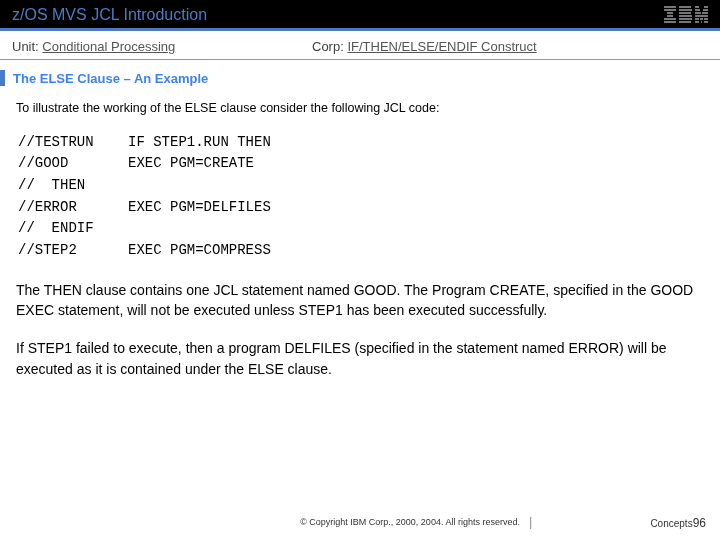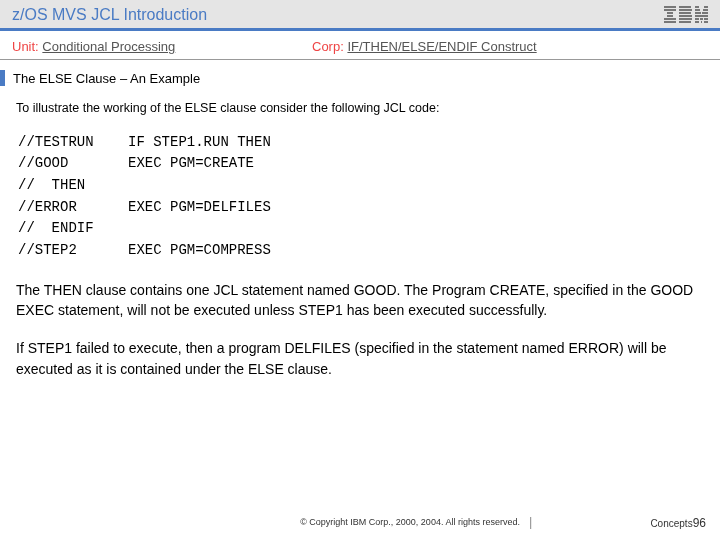--- a/index.html
+++ b/index.html
@@ -5,21 +5,21 @@
   * { margin: 0; padding: 0; box-sizing: border-box; }
   body {
     width: 720px;
     height: 540px;
     font-family: Arial, Helvetica, sans-serif;
     background: #ffffff;
     position: relative;
     overflow: hidden;
   }
   .title-bar {
-    background: #e5e5e5;
+    background: #000000;
     border-bottom: 3px solid #4a7bc4;
     padding: 6px 12px 4px 12px;
     display: flex;
     justify-content: space-between;
     align-items: center;
   }
   .title-text {
     color: #4a7bc4;
     font-size: 16px;
     font-weight: normal;
@@ -32,37 +32,37 @@
   .ibm-logo svg { display: block; }
   .subheader {
     display: flex;
     padding: 8px 12px 5px 12px;
     border-bottom: 1px solid #999;
     font-size: 13px;
     color: #555;
   }
   .unit-block { width: 300px; }
   .topic-block { flex: 1; }
-  .sub-label { color: #ef4444; }
+  .sub-label { color: #404040; }
   .sub-value { color: #555; text-decoration: underline; }
   .section-title-wrap {
     display: flex;
     align-items: center;
     margin-top: 10px;
   }
   .accent-bar {
     width: 5px;
     height: 16px;
     background: #4a7bc4;
     margin-right: 8px;
   }
   .section-title {
     font-size: 13px;
-    font-weight: normal;
-    color: #000000;
+    font-weight: bold;
+    color: #3b82f6;
   }
   .content {
     padding: 0 16px 0 16px;
   }
   .intro {
     font-size: 12.5px;
     color: #000;
     margin-top: 14px;
     line-height: 1.4;
   }

